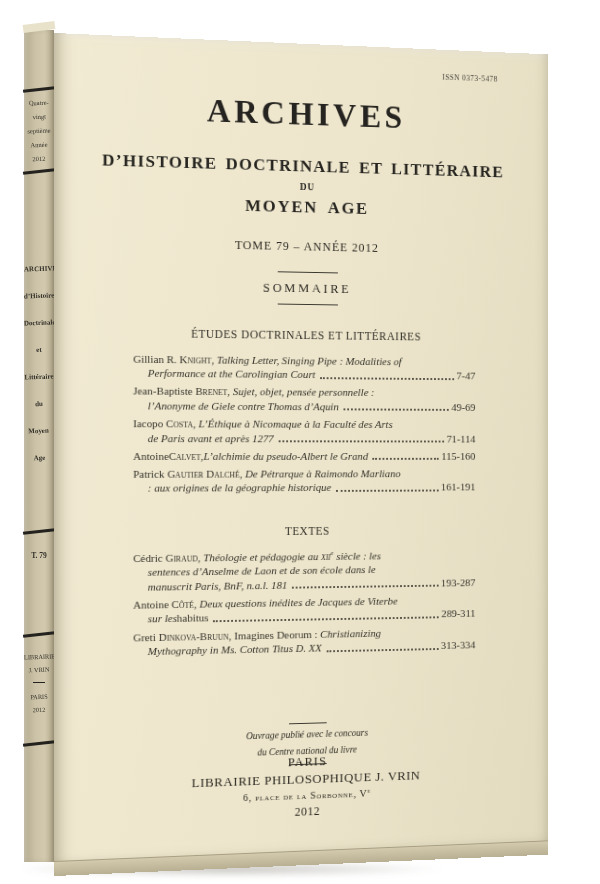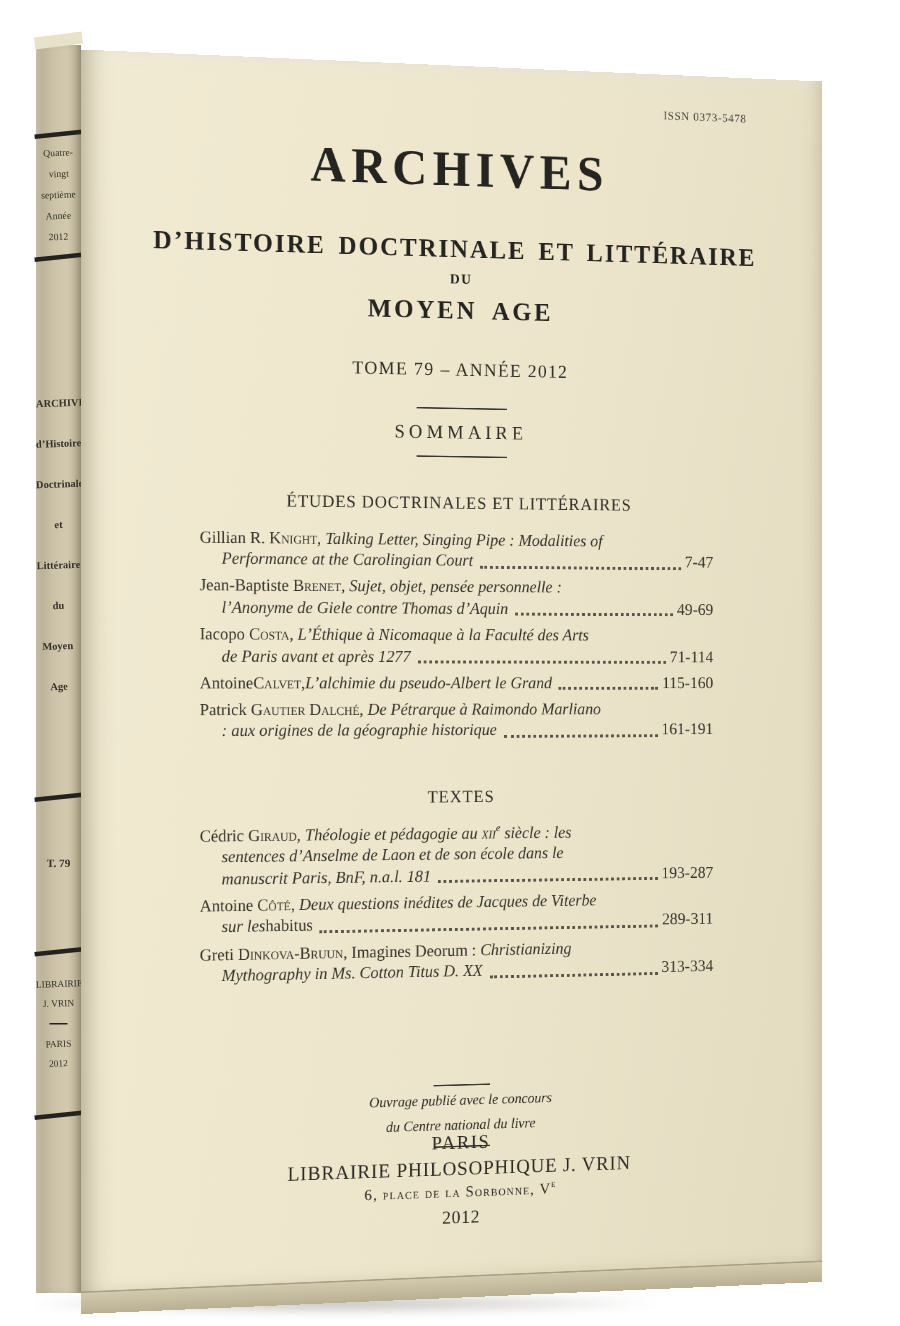--- a/index.html
+++ b/index.html
@@ -22,21 +22,21 @@
     background:linear-gradient(90deg,#b3aa8e 0%,#cbc2a7 38%,#d2c9ae 68%,#bdb498 100%);
     box-shadow:inset -4px 0 6px -3px rgba(80,70,45,.55), inset 3px 0 5px -2px rgba(255,255,255,.35);
   }
   .spine-top-light{position:absolute;left:-1px;right:-1px;top:-7px;height:8px;background:#e9e2ca;transform:rotate(-7deg);}
   .srule{position:absolute;left:-1px;right:-1px;height:3px;background:#23221e;transform:rotate(-6deg);}
   .srule.r1{top:58px}.srule.r2{top:140px}.srule.r3{top:500px}.srule.r4{top:603px}.srule.r5{top:712px}
   .spine-block{position:absolute;left:0;right:0;text-align:center;color:#34312a;}
   .spine-block .sline{display:block;transform:rotate(-2deg);}
   .sp-volume{top:66px;font-size:6.5px;line-height:14px;}
   .sp-title{top:226px;font-size:7px;line-height:27px;font-weight:bold;}
-  .sp-tome{top:540px;font-size:7.5px;line-height:12px;font-weight:bold;}
+  .sp-tome{top:520px;font-size:7.5px;line-height:12px;font-weight:bold;}
   .sp-pub-top{top:620px;font-size:6.3px;line-height:13px;}
   .sp-divider{position:absolute;top:652px;left:50%;width:12px;margin-left:-6px;border-top:1.4px solid #23221e;}
   .sp-pub-bottom{top:660px;font-size:6.3px;line-height:13px;}
 
   
   .cover-wrap{
     position:absolute;left:54px;top:33px;width:525px;height:842px;z-index:2;
     transform-origin:left center;
     transform:perspective(1300px) rotateY(7.6deg);
   }

